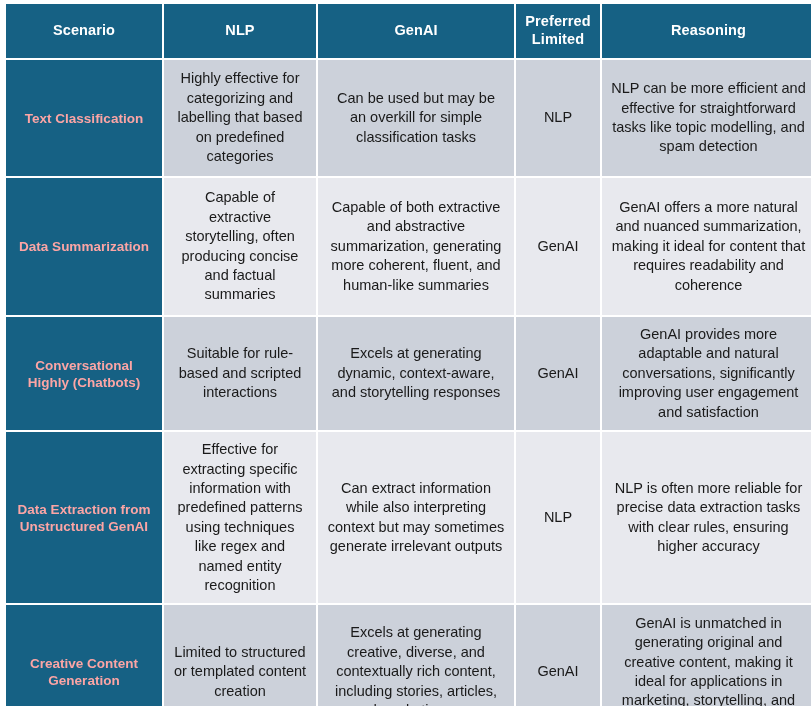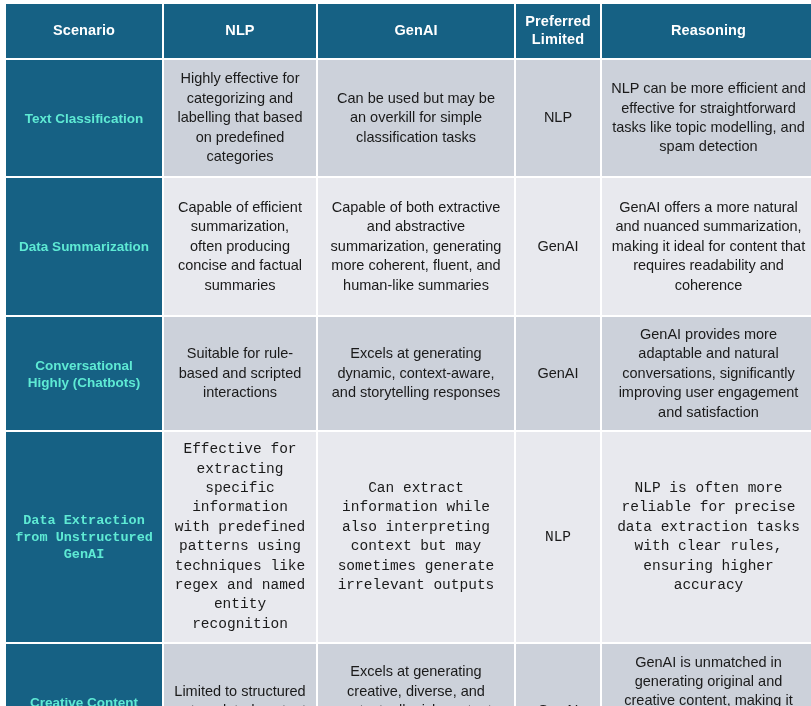--- a/index.html
+++ b/index.html
@@ -45,21 +45,21 @@
     vertical-align: middle;
     padding: 6px 6px;
     height: 54px;
     line-height: 1.22;
     letter-spacing: .1px;
   }
 
   
   td.scenario {
     background: #166184;
-    color: #5eead4;
+    color: #fca5a5;
     font-size: 13.5px;
     font-weight: bold;
     text-align: center;
     vertical-align: middle;
     padding: 6px 8px;
     line-height: 1.26;
   }
 
   
   tbody td.body-cell {
@@ -73,21 +73,21 @@
   }
 
   
   tr.band-dark  td.body-cell { background: #ccd1da; }
   tr.band-light td.body-cell { background: #e8e9ee; }
 
   
   tr.r0 td { height: 116px; }
   tr.r1 td { height: 137px; }
   tr.r2 td { height: 103px; }
-  tr.r3 td { height: 145px; font-family: Liberation Mono, monospace; }
+  tr.r3 td { height: 145px; }
   tr.r4 td { height: 133px; }
 </style>
 </head>
 <body>
 
 <div class="table-wrap">
   <table class="comparison">
     <colgroup>
       <col class="c-scenario">
       <col class="c-nlp">
@@ -107,21 +107,21 @@
     <tbody>
       <tr class="r0 band-dark">
         <td class="scenario">Text Classification</td>
         <td class="body-cell">Highly effective for categorizing and labelling that based on predefined categories</td>
         <td class="body-cell">Can be used but may be an overkill for simple classification tasks</td>
         <td class="body-cell">NLP</td>
         <td class="body-cell">NLP can be more efficient and effective for straightforward tasks like topic modelling, and spam detection</td>
       </tr>
       <tr class="r1 band-light">
         <td class="scenario">Data Summarization</td>
-        <td class="body-cell">Capable of efficient summarization, often producing concise and factual summaries</td>
+        <td class="body-cell">Capable of extractive storytelling, often producing concise and factual summaries</td>
         <td class="body-cell">Capable of both extractive and abstractive summarization, generating more coherent, fluent, and human-like summaries</td>
         <td class="body-cell">GenAI</td>
         <td class="body-cell">GenAI offers a more natural and nuanced summarization, making it ideal for content that requires readability and coherence</td>
       </tr>
       <tr class="r2 band-dark">
         <td class="scenario">Conversational Highly (Chatbots)</td>
         <td class="body-cell">Suitable for rule-based and scripted interactions</td>
         <td class="body-cell">Excels at generating dynamic, context-aware, and storytelling responses</td>
         <td class="body-cell">GenAI</td>
         <td class="body-cell">GenAI provides more adaptable and natural conversations, significantly improving user engagement and satisfaction</td>

